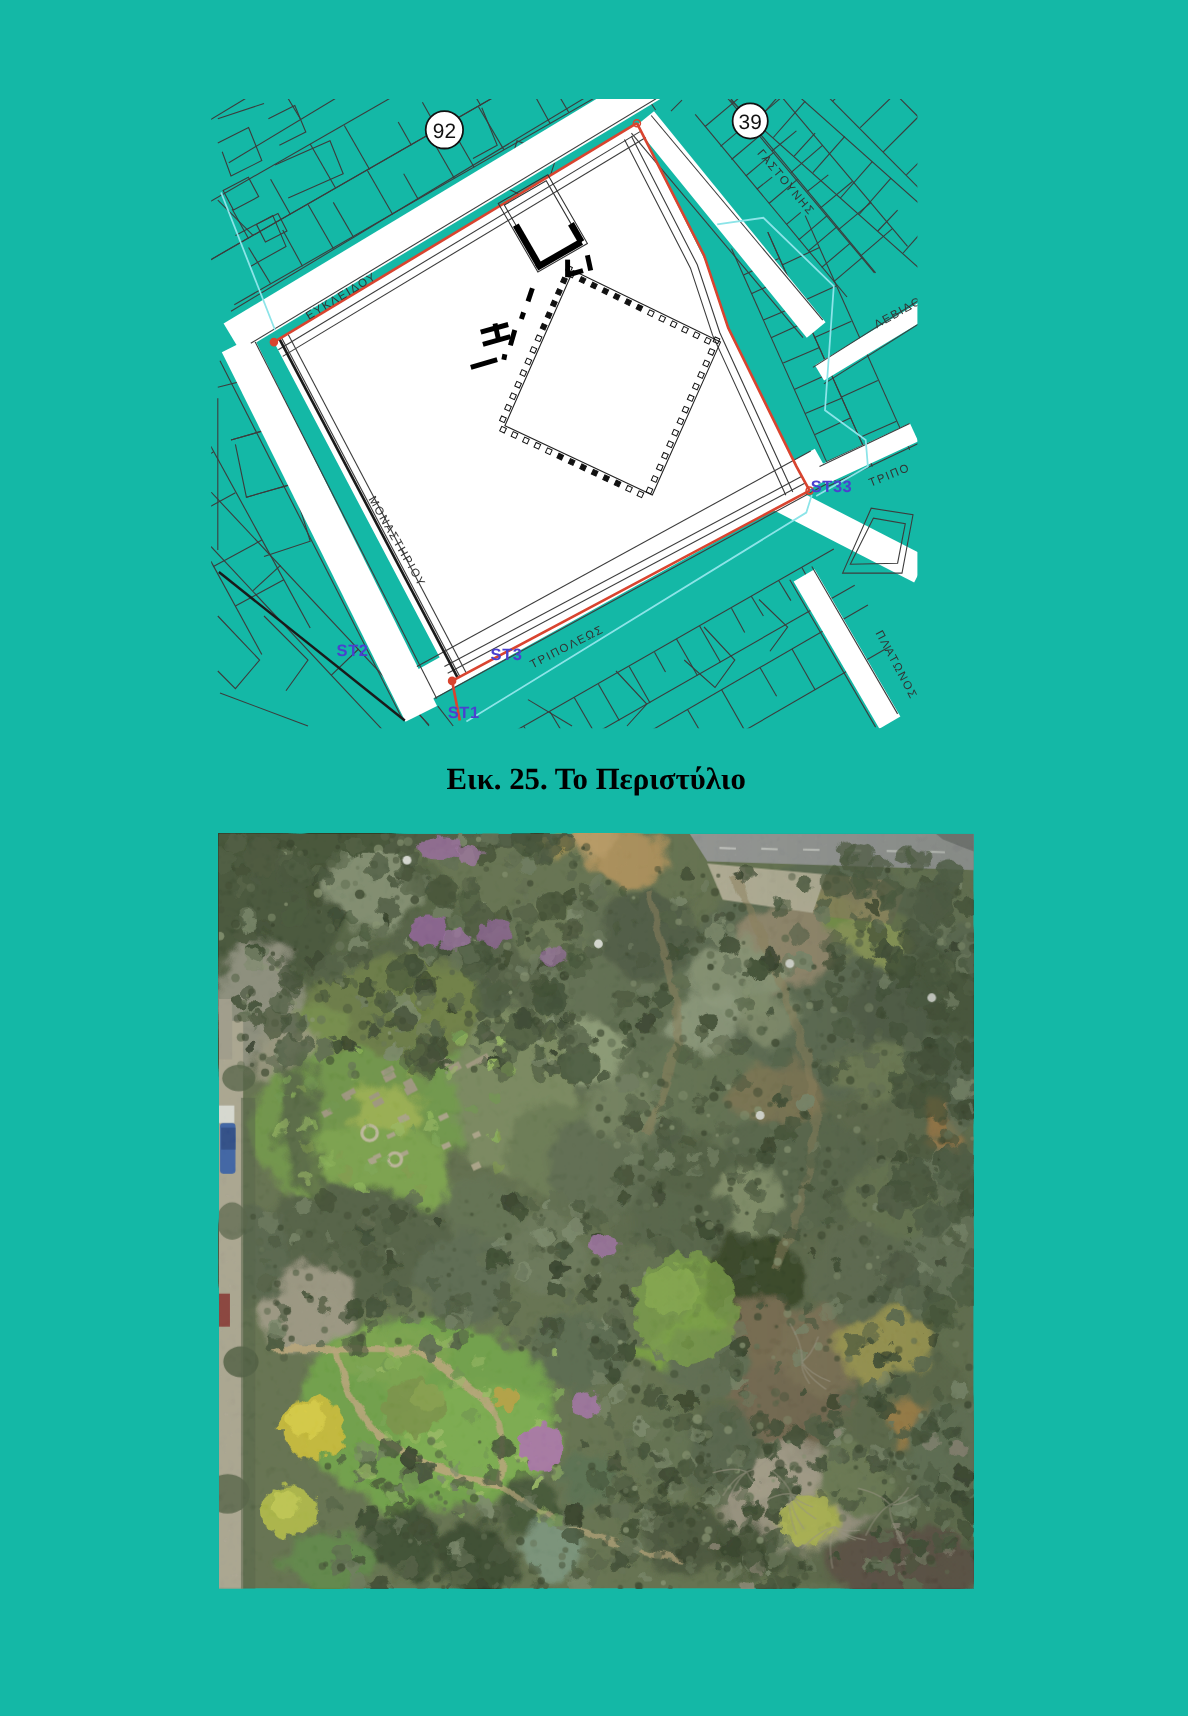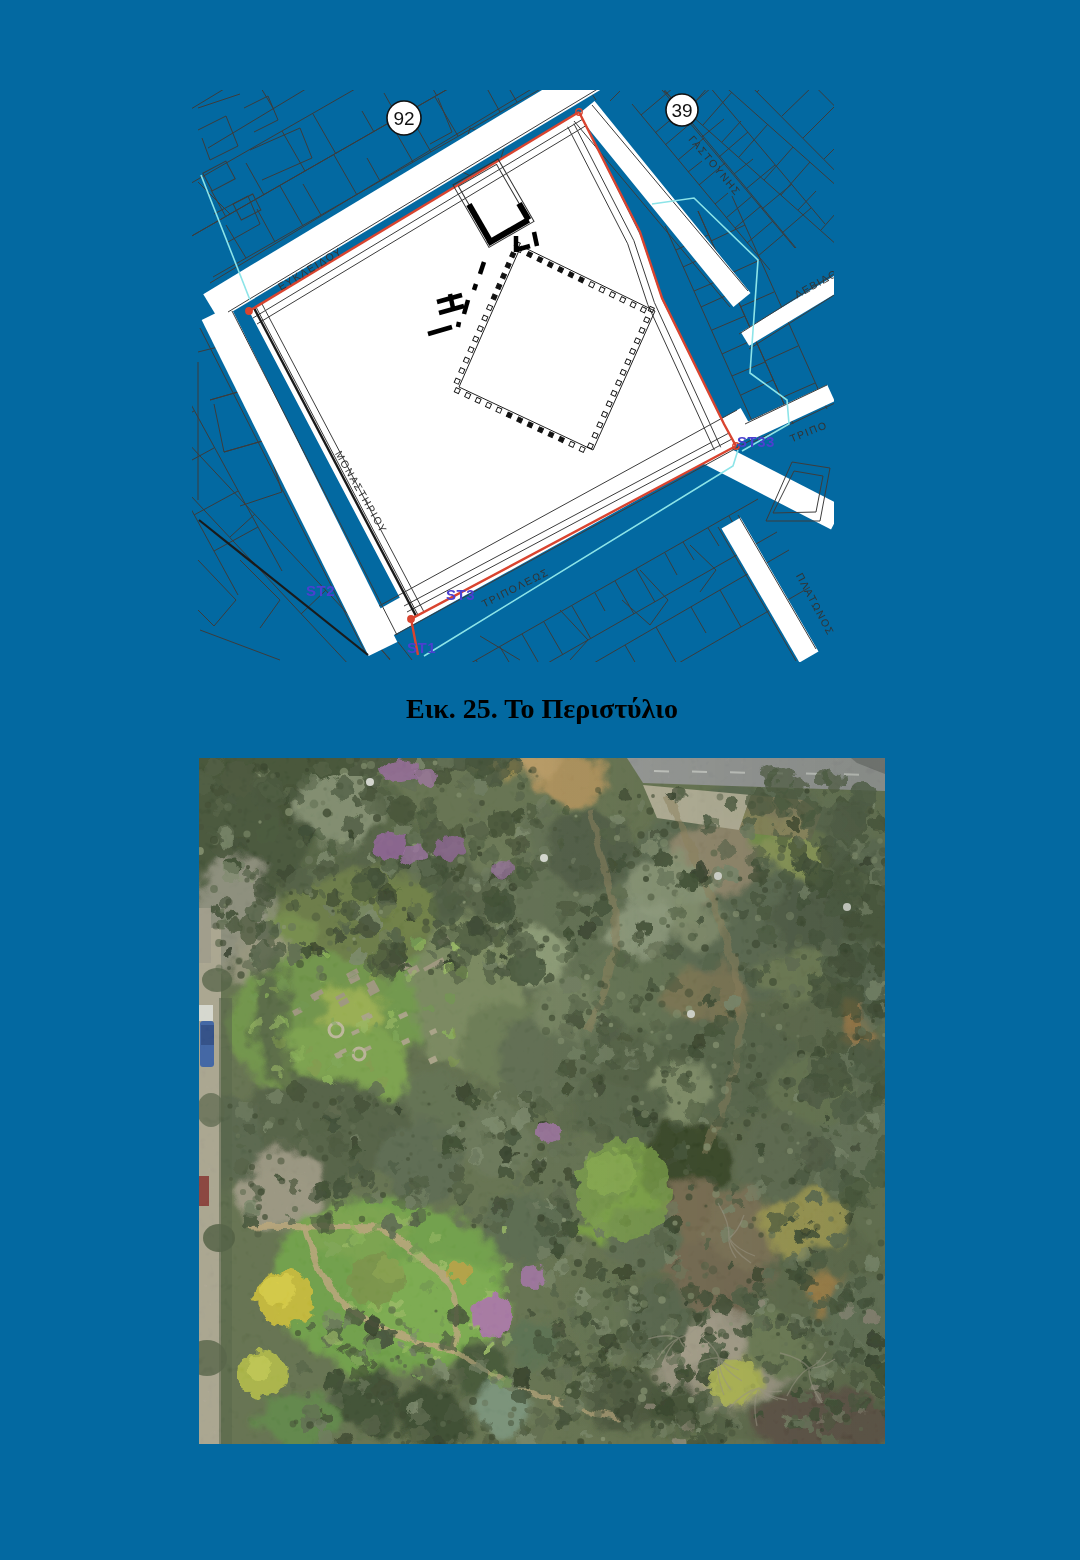--- a/index.html
+++ b/index.html
@@ -1,15 +1,15 @@
 <!DOCTYPE html>
 <html><head><meta charset="utf-8">
 <style>
 html,body{margin:0;padding:0;background:#fff}
-#page{position:relative;width:1080px;height:1560px;background:#0369a1;overflow:hidden;font-family:"Liberation Sans",sans-serif}
+#page{position:relative;width:1080px;height:1560px;background:#14b8a6;overflow:hidden;font-family:"Liberation Sans",sans-serif}
 #map{position:absolute;left:170px;top:85px}
 #caption{position:absolute;left:2px;top:694px;width:1080px;text-align:center;font-family:"Liberation Serif",serif;font-weight:bold;font-size:28px;line-height:30px;color:#000}
 #photo{position:absolute;left:199px;top:758px}
 </style></head>
 <body>
 <div id="page">
 
 <svg id="map" viewBox="170 85 680 585" width="680" height="585">
       <defs>
         <clipPath id="mclip">

